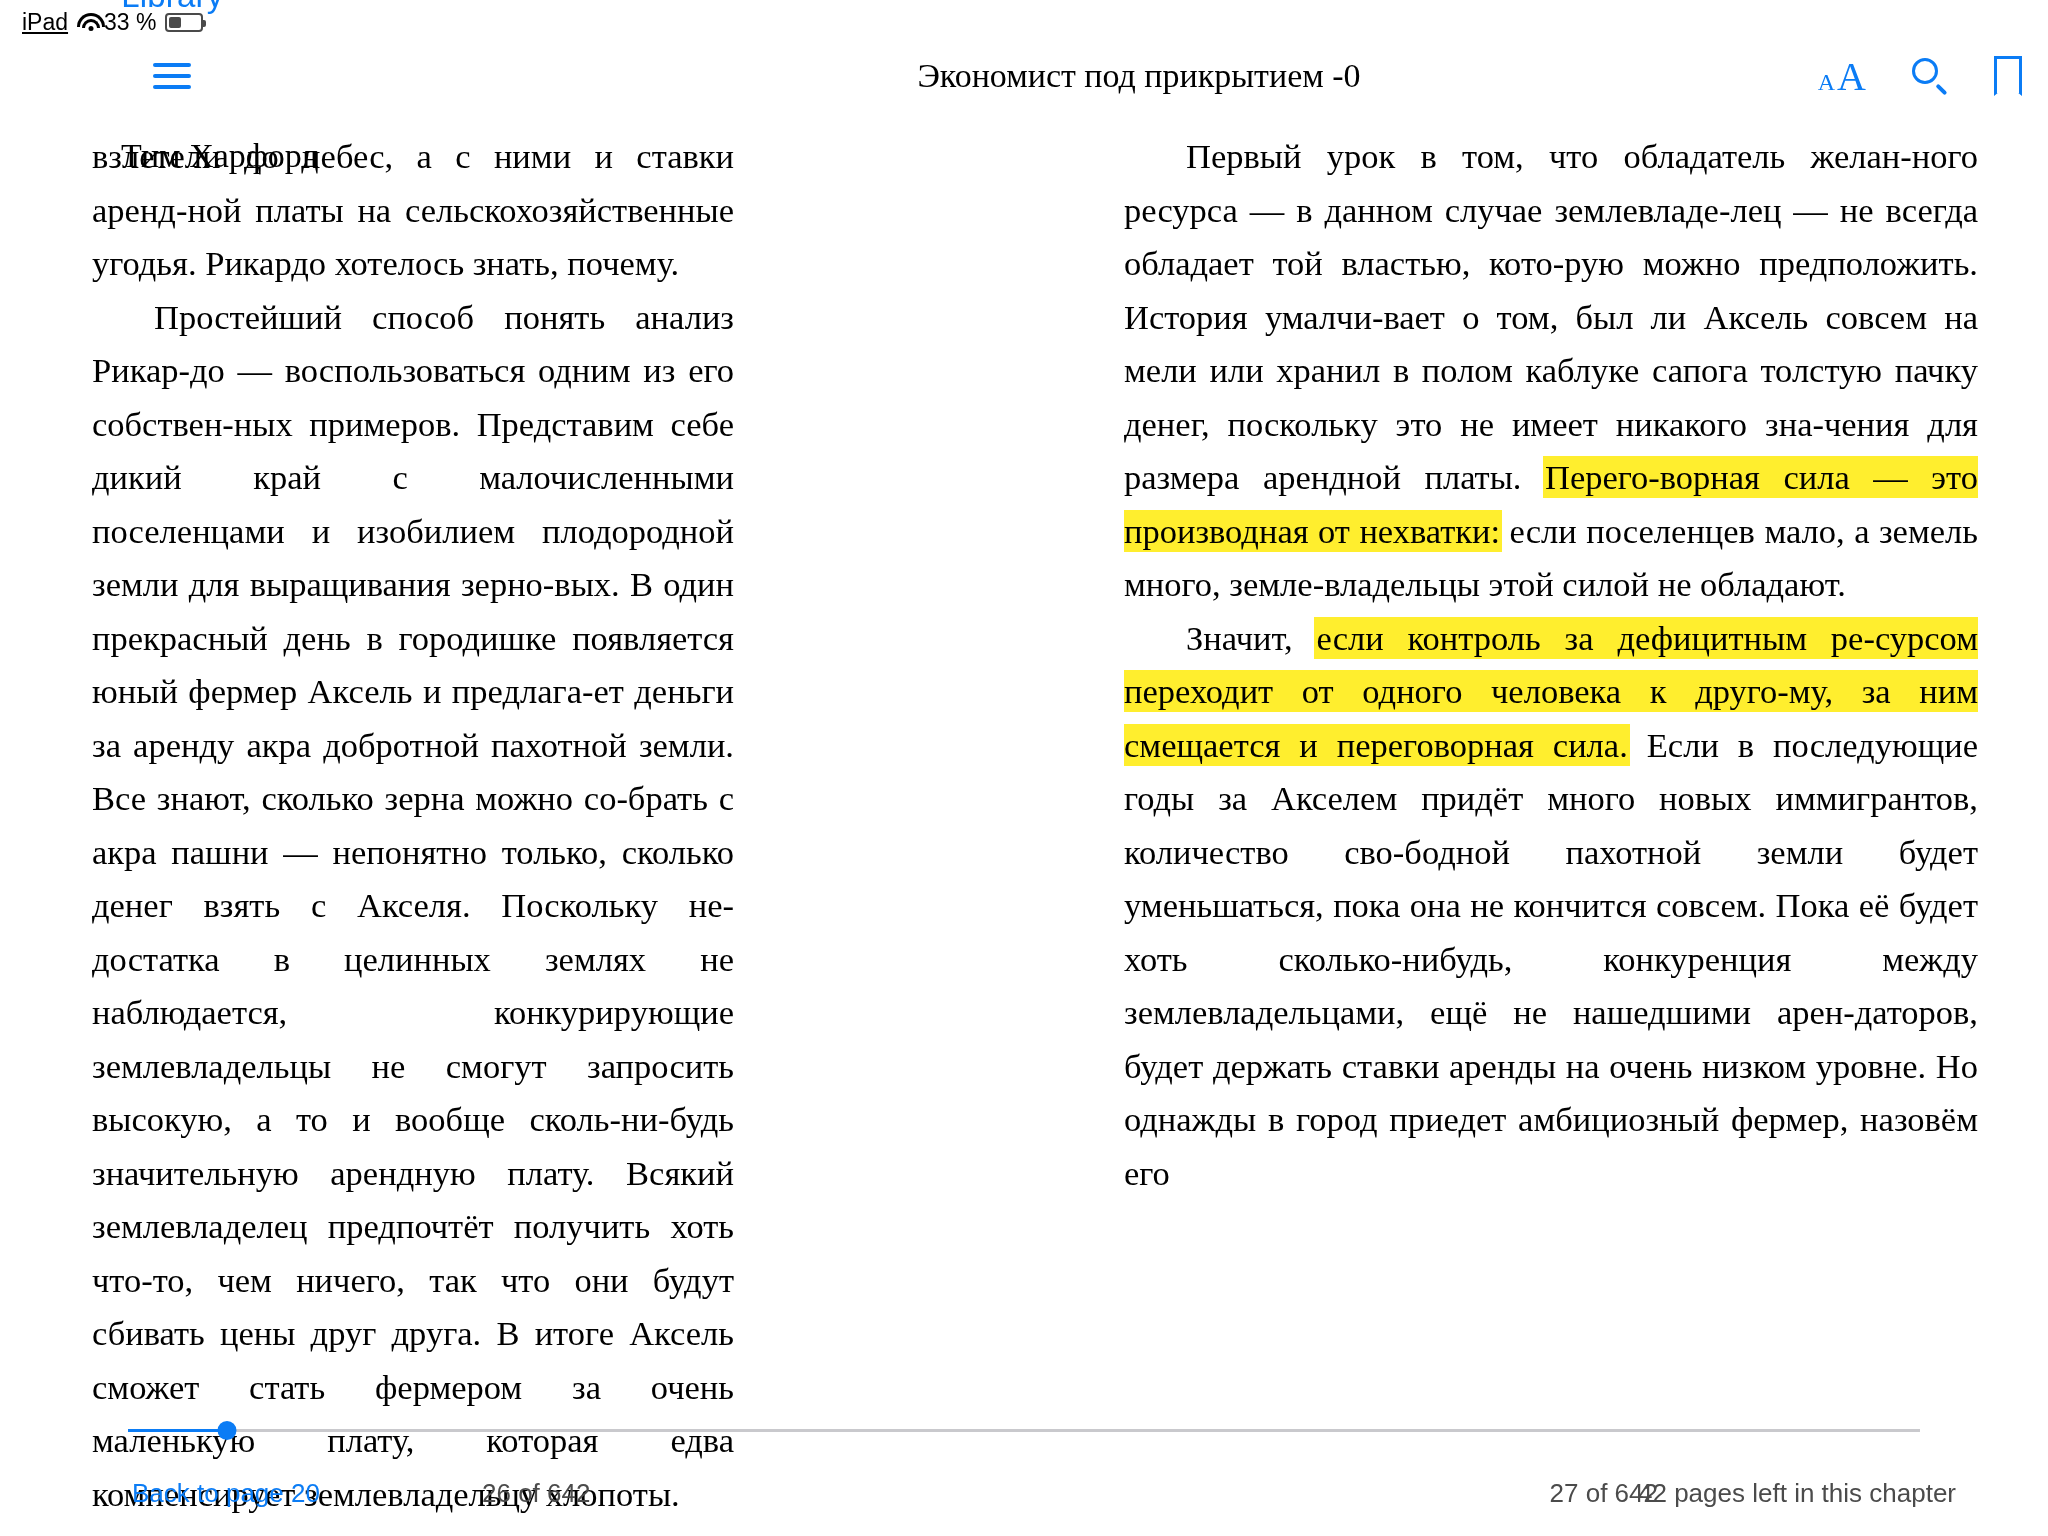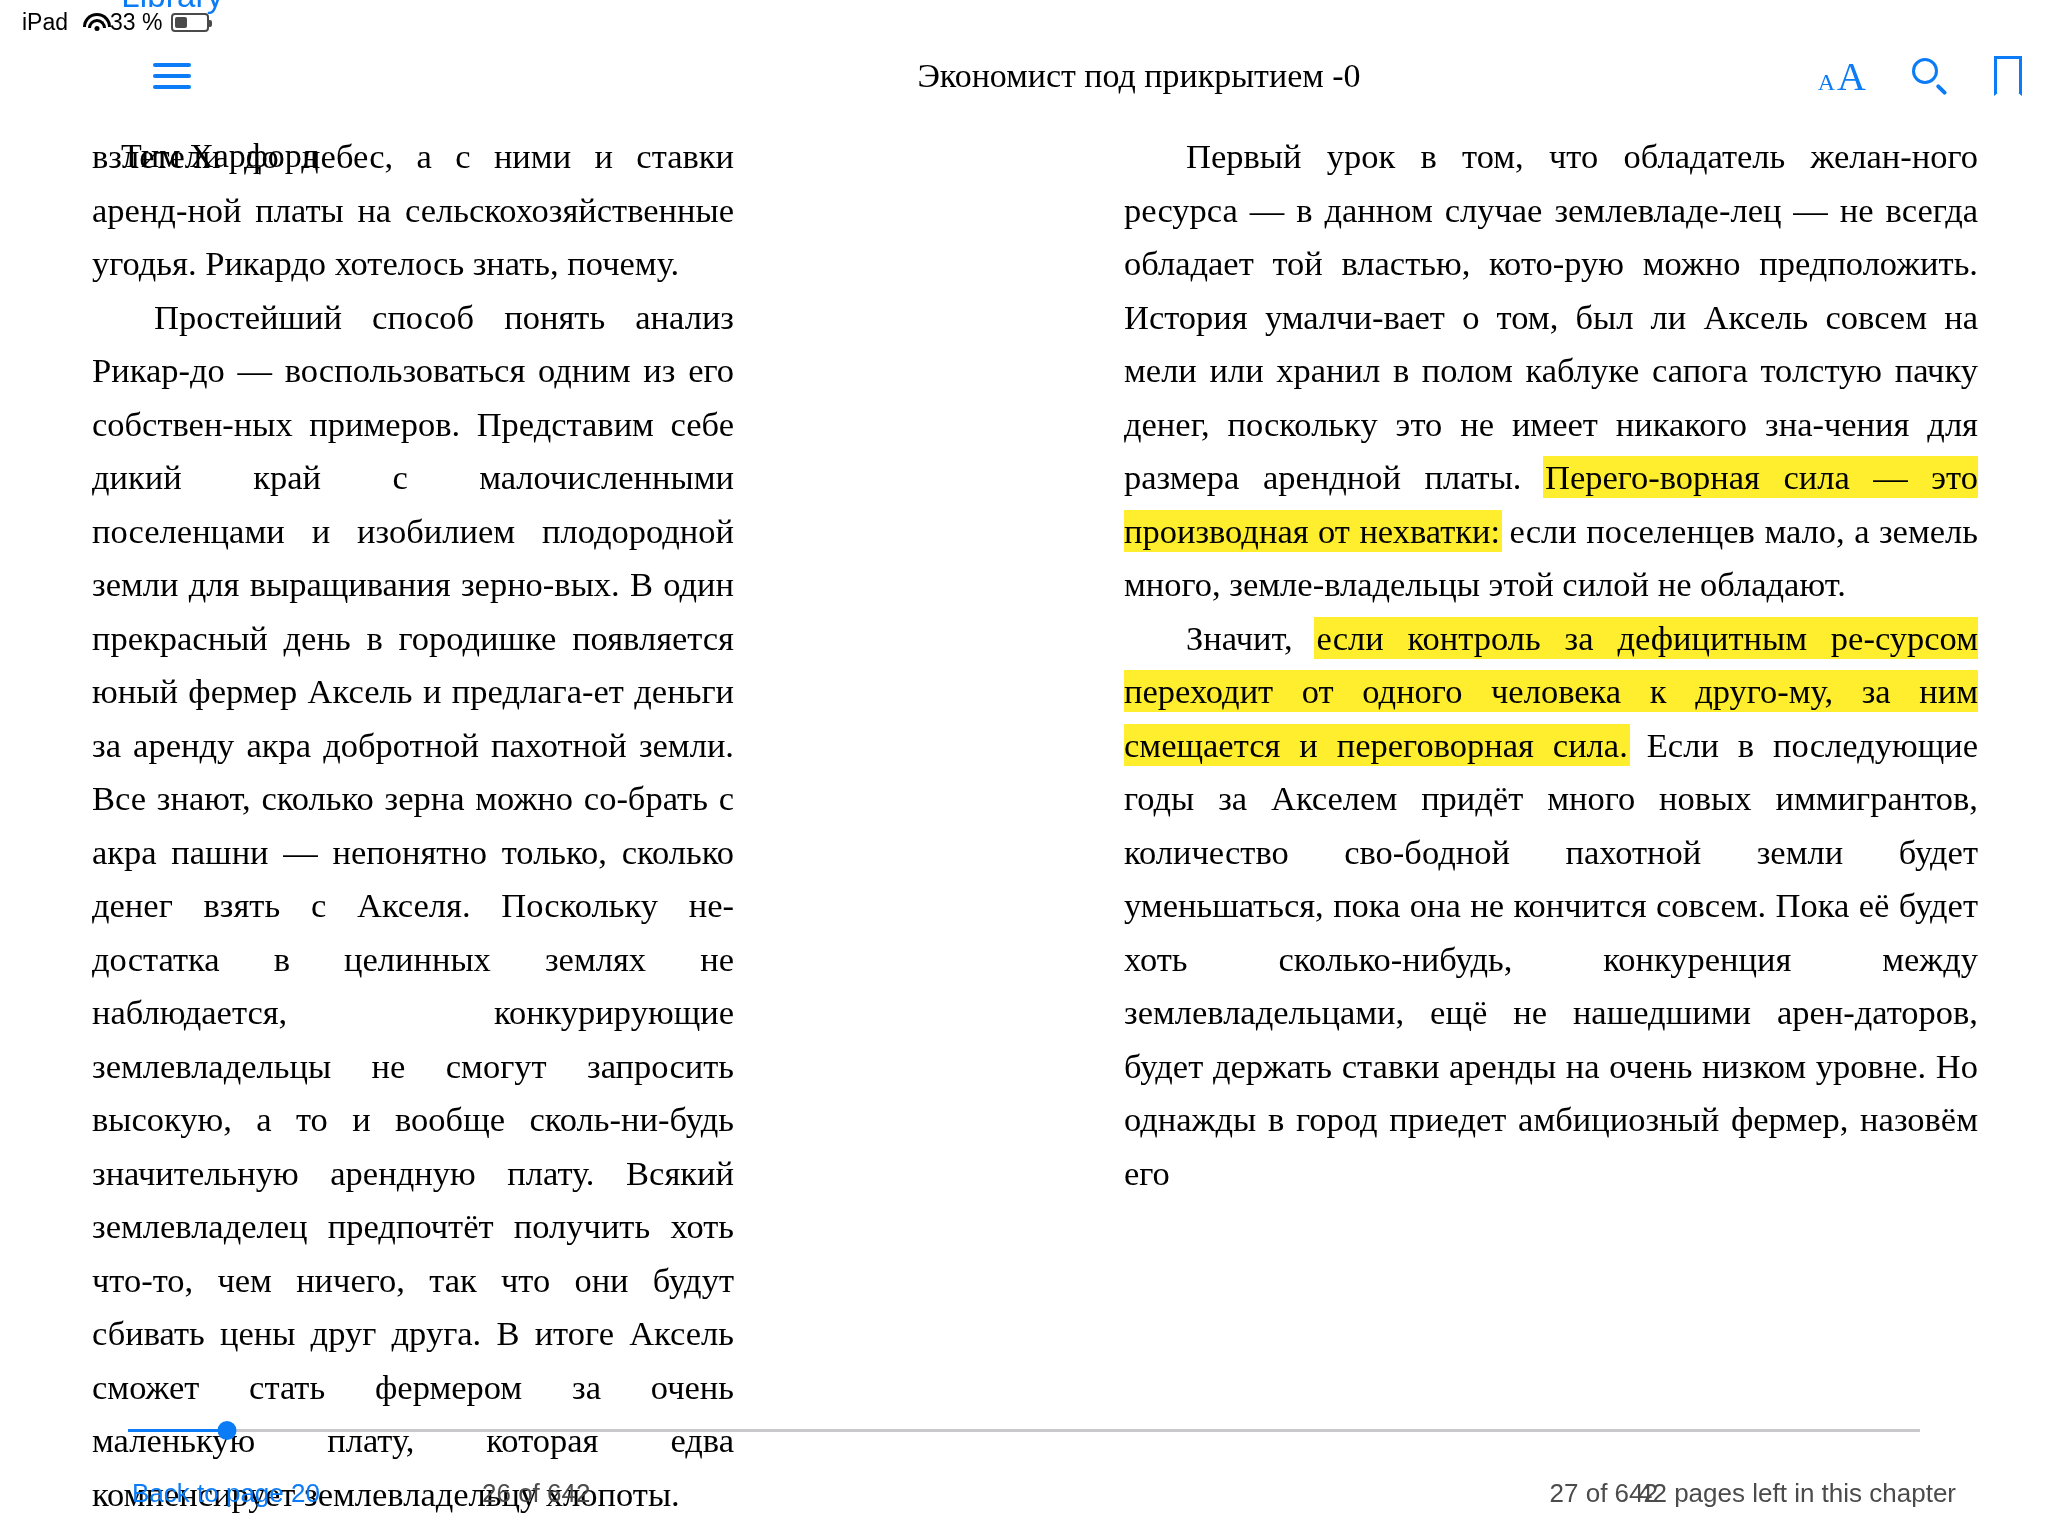--- a/index.html
+++ b/index.html
@@ -22,22 +22,23 @@
     align-items: center;
     padding: 0 22px;
     font-family: "Liberation Sans", sans-serif;
     font-size: 23px;
     color: #000;
     box-sizing: border-box;
   }
   .status-left {
     display: flex;
     align-items: center;
-    gap: 16px;
+    gap: 10px;
     flex: 0 0 auto;
+    text-decoration: underline;
   }
   .status-center {
     flex: 1 1 auto;
     text-align: center;
     font-size: 24px;
   }
   .status-right {
     flex: 0 0 auto;
     display: flex;
     align-items: center;

